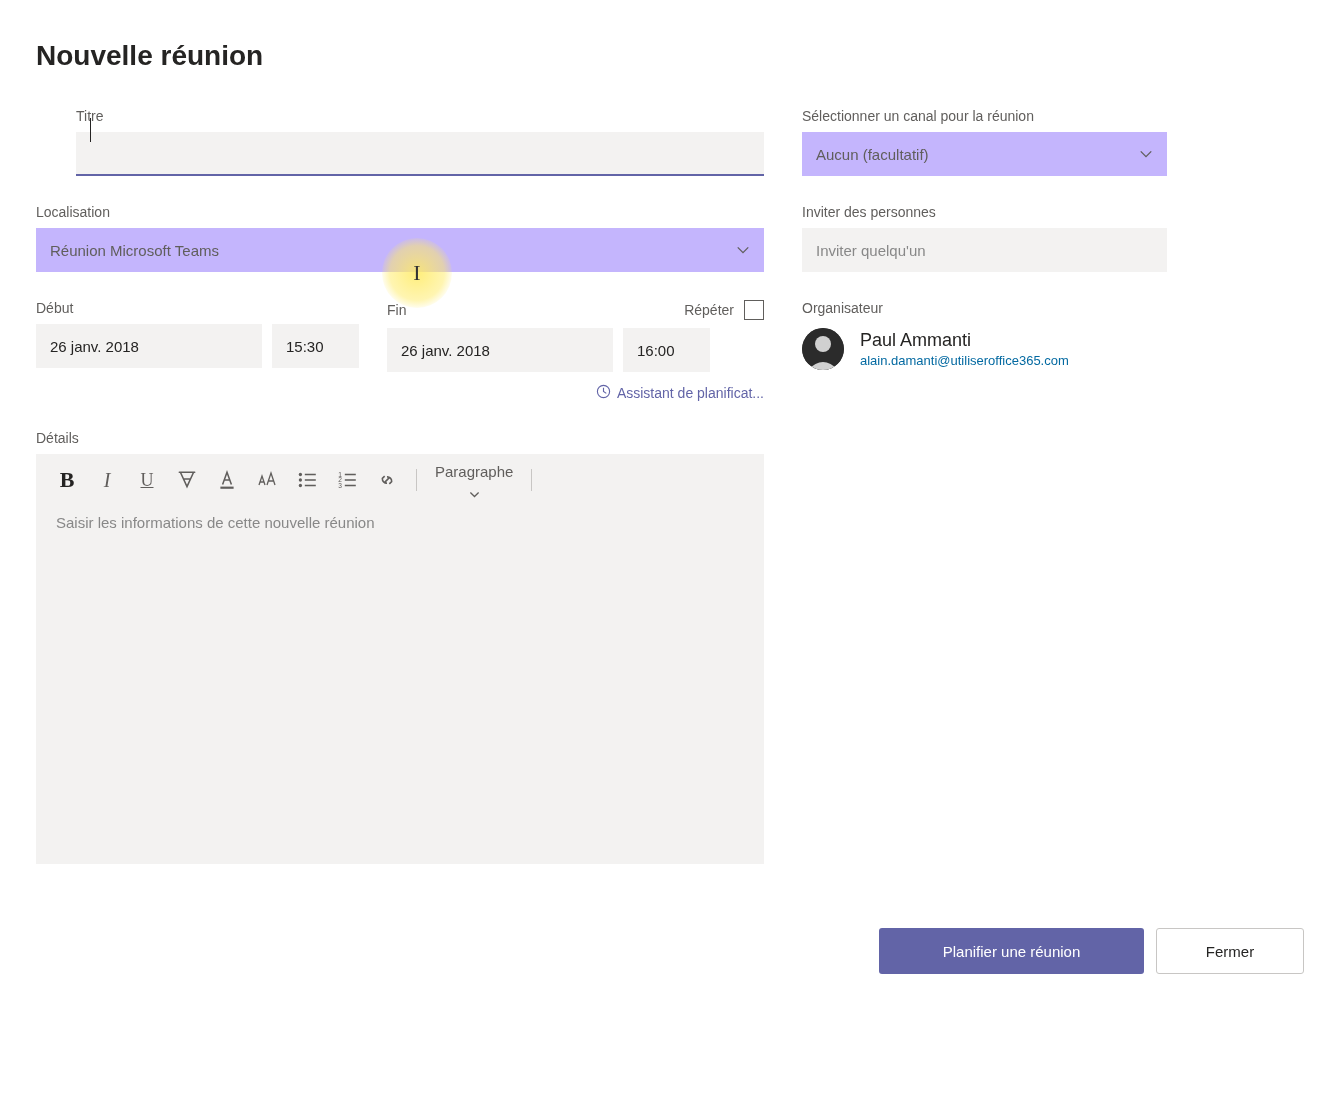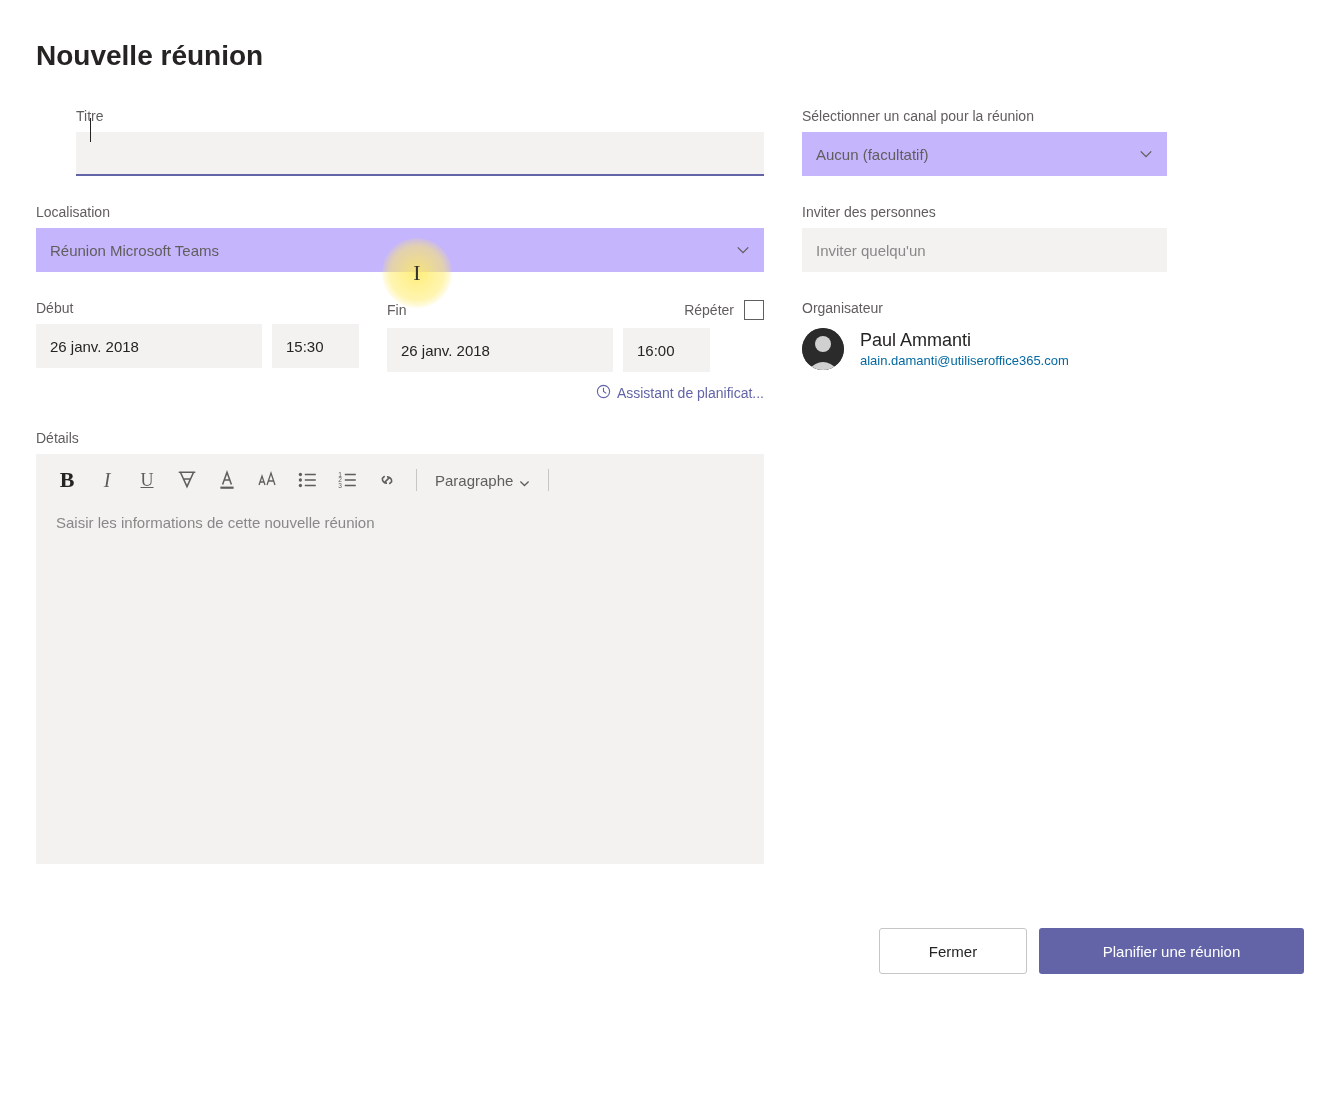--- a/index.html
+++ b/index.html
@@ -197,20 +197,21 @@
       height: 22px;
       background: #c8c6c4;
     }
     .tb-paragraph {
       display: flex;
       align-items: center;
       gap: 6px;
       font-size: 15px;
       color: #605e5c;
       cursor: pointer;
+      flex-direction: column;
     }
     .editor-body {
       flex: 1;
       padding: 8px 20px;
       font-size: 15px;
       color: #888;
     }
     .invite-input {
       width: 100%;
       height: 44px;
@@ -472,15 +473,15 @@
           <div class="org-name">Paul Ammanti</div>
           <div class="org-email">alain.damanti@utiliseroffice365.com</div>
         </div>
       </div>
     </div>
 
   </div>
 </div>
 
 <div class="footer-buttons">
+  <div class="btn btn-primary">Planifier une réunion</div>
   <div class="btn btn-secondary">Fermer</div>
-  <div class="btn btn-primary">Planifier une réunion</div>
 </div>
 
 </body></html>

